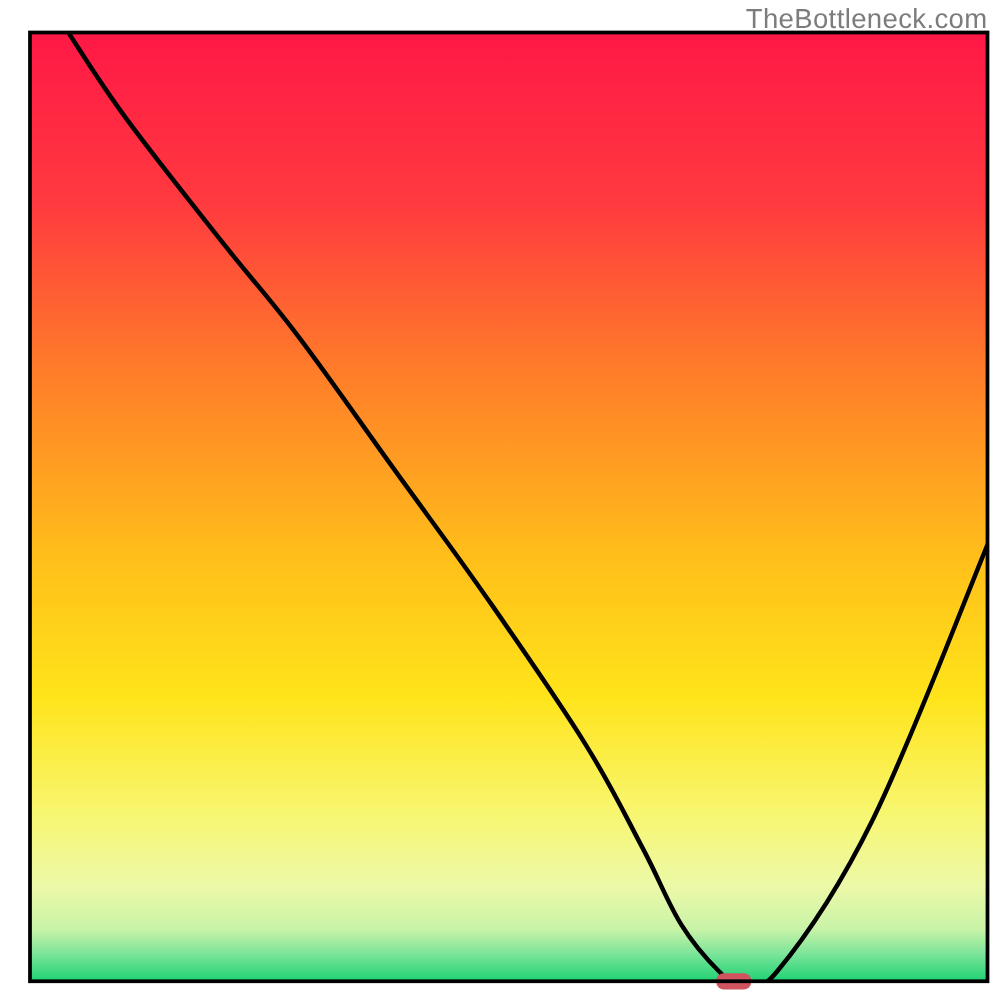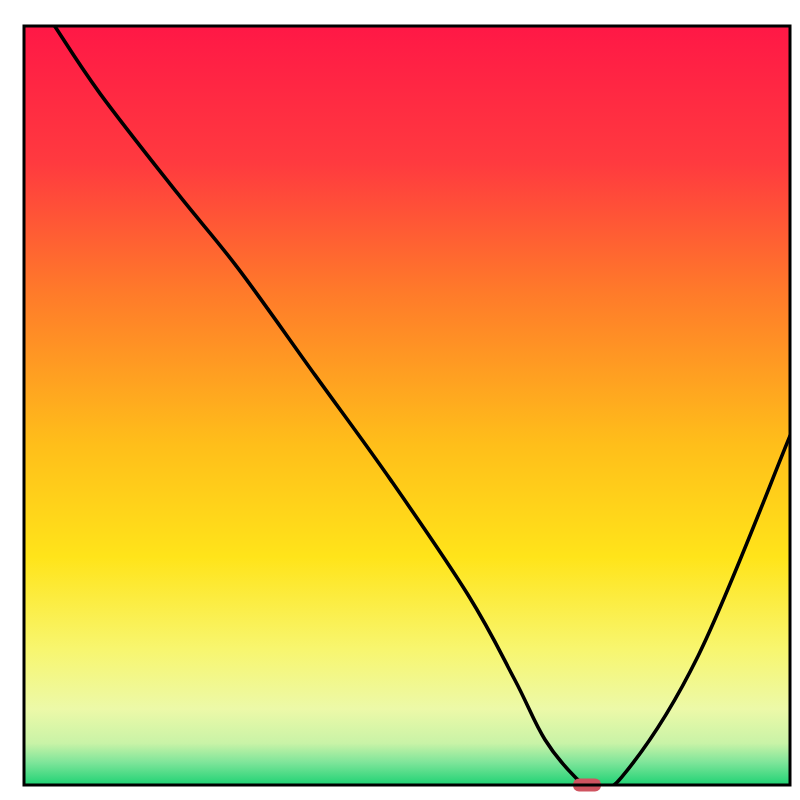--- a/index.html
+++ b/index.html
@@ -31,20 +31,21 @@
     left: 0;
     top: 0;
     width: 800px;
     height: 800px;
   }
 </style>
 </head>
 <body>
 
 <div class="stage">
+  <div class="watermark">TheBottleneck.com</div>
 
   <svg class="chart" viewBox="0 0 800 800" preserveAspectRatio="none">
     <defs>
       <linearGradient id="bg-grad" x1="0" y1="0" x2="0" y2="1">
 
       <stop offset="0%" stop-color="#ff1846"></stop>
           <stop offset="18%" stop-color="#ff3a3f"></stop>
           <stop offset="35%" stop-color="#ff7a2a"></stop>
           <stop offset="55.00000000000001%" stop-color="#ffbe1a"></stop>
           <stop offset="70%" stop-color="#ffe41a"></stop>

